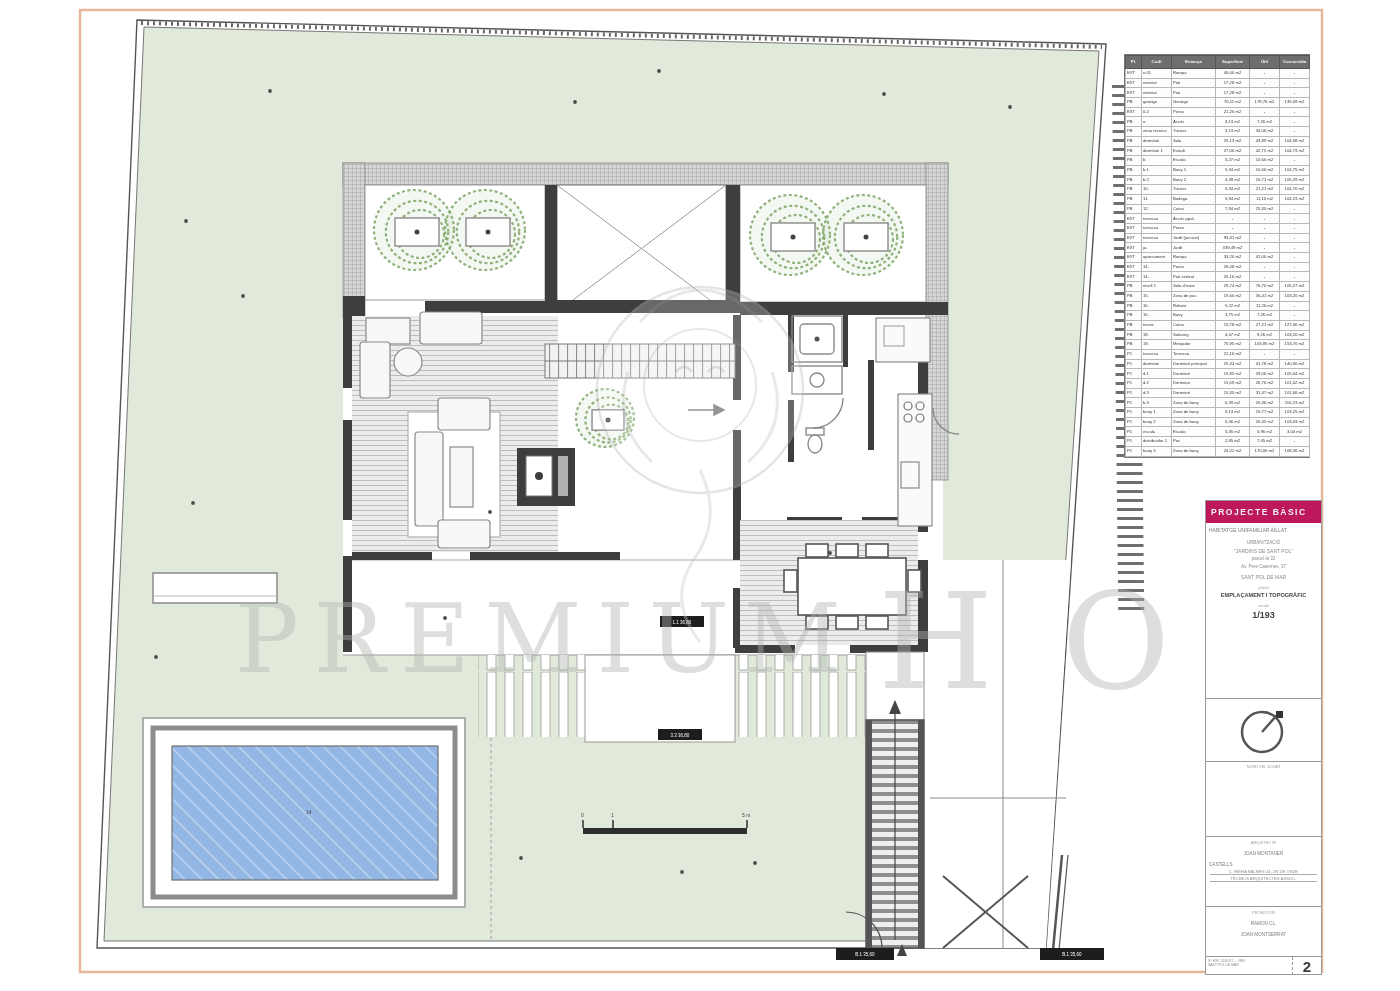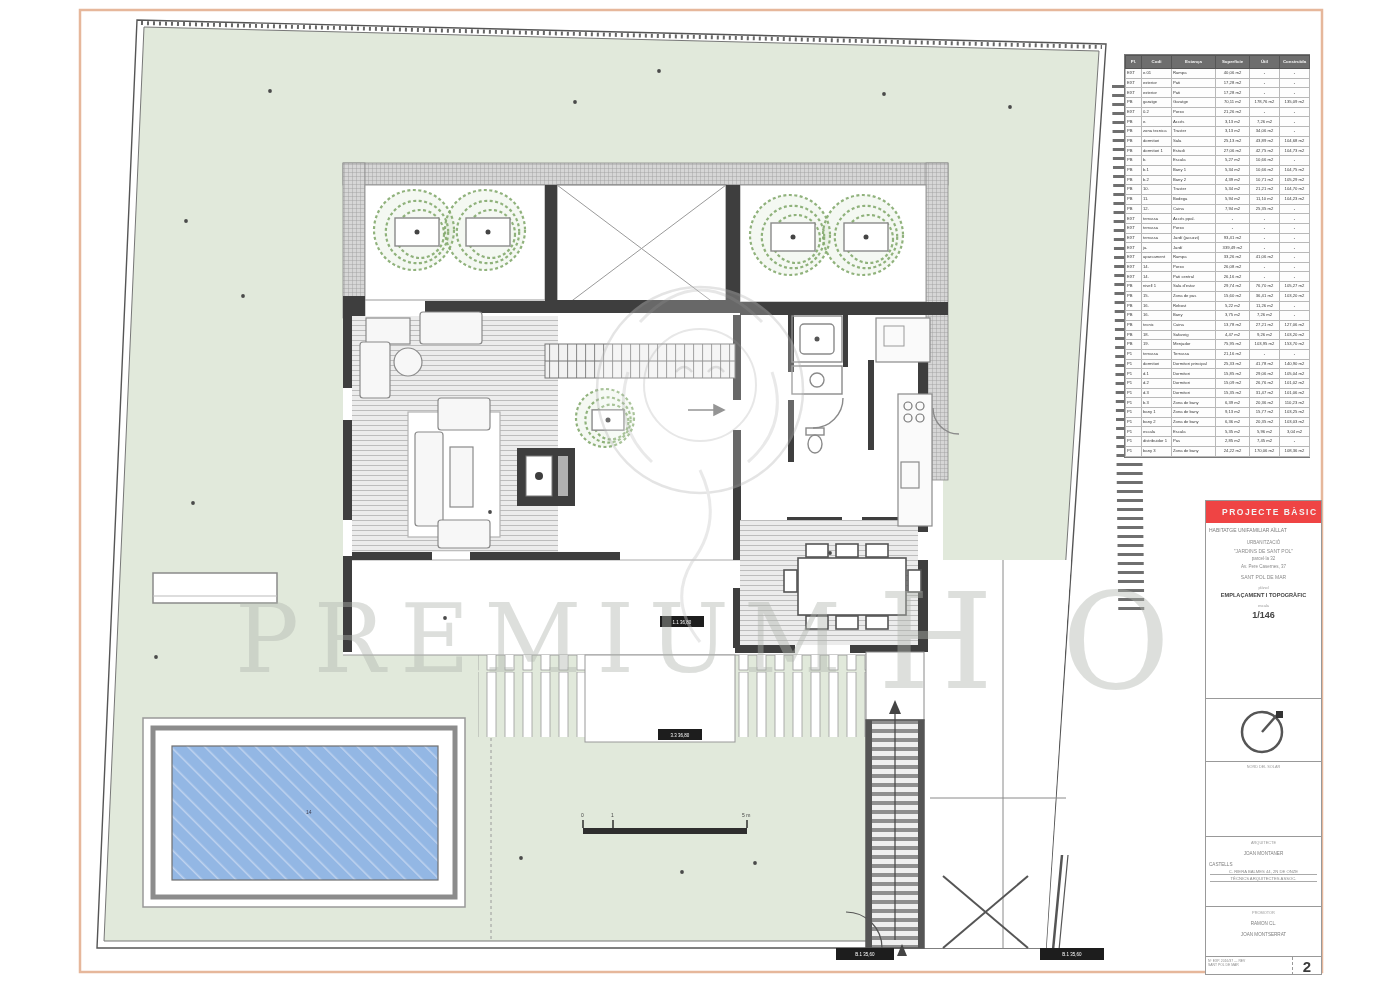--- a/index.html
+++ b/index.html
@@ -13,22 +13,22 @@
   .rooms-table table{border-collapse:collapse;table-layout:fixed;width:100%;}
   .rooms-table th{background:#6e6e6e;color:#f5f5f5;font-size:4.4px;font-weight:bold;
                   border:0.5px solid #555;padding:1px;height:10px;line-height:1;overflow:hidden;}
   .rooms-table td{font-size:4.2px;color:#3a3a3a;border:0.5px solid #b8b8b8;padding:0 1px;
                   height:8.7px;line-height:1;overflow:hidden;white-space:nowrap;}
   .rooms-table td:nth-child(n+4){text-align:center;}
 
   
   .title-block{position:absolute;left:1205px;top:500px;width:117px;height:475px;background:#fff;
                border:1px solid #999;color:#666;font-size:4.5px;box-sizing:border-box;}
-  .tb-header{height:22px;background:#ef4444;color:#f2f2f2;font-weight:bold;font-size:8.5px;
-             letter-spacing:1.5px;display:flex;align-items:center;padding-left:16px;overflow:hidden;}
+  .tb-header{height:22px;background:#be185d;color:#f2f2f2;font-weight:bold;font-size:8.5px;
+             letter-spacing:1.5px;display:flex;align-items:center;padding-left:5px;overflow:hidden;}
   .tb-info{height:176px;border-bottom:1px solid #999;padding:4px 3px 0 3px;box-sizing:border-box;
            text-align:center;overflow:hidden;}
   .tb-client{text-align:left;font-size:5px;color:#7a7a7a;margin-bottom:7px;}
   .tb-line{margin:2.5px 0;color:#8a8a8a;}
   .tb-quoted{font-size:5px;}
   .tb-city{font-size:5px;margin-top:5px;}
   .tb-plan-label{font-size:3.8px;color:#9a9a9a;margin-top:6px;}
   .tb-plan-title{font-size:5.6px;font-weight:bold;color:#444;margin-top:2px;}
   .tb-scale-label{font-size:3.8px;color:#9a9a9a;margin-top:6px;}
   .tb-scale{font-size:9px;font-weight:bold;color:#444;margin-top:2px;}
@@ -749,21 +749,21 @@
   <div class="tb-info">
     <div class="tb-client">HABITATGE UNIFAMILIAR AÏLLAT</div>
     <div class="tb-line">URBANITZACIÓ</div>
     <div class="tb-line tb-quoted">"JARDINS DE SANT POL"</div>
     <div class="tb-line">parcel·la 32</div>
     <div class="tb-line">Av. Pere Casernes, 37</div>
     <div class="tb-line tb-city">SANT POL DE MAR</div>
     <div class="tb-plan-label">plànol</div>
     <div class="tb-plan-title">EMPLAÇAMENT I TOPOGRÀFIC</div>
     <div class="tb-scale-label">escala</div>
-    <div class="tb-scale">1/146</div>
+    <div class="tb-scale">1/193</div>
   </div>
   <div class="tb-compass">
     <svg width="56" height="56" viewBox="0 0 56 56">
       <circle cx="26" cy="30" r="20" fill="none" stroke="#555" stroke-width="2.5"></circle>
       <line x1="26" y1="30" x2="41" y2="13" stroke="#555" stroke-width="2.5"></line>
       <rect x="40" y="9" width="7" height="7" fill="#333"></rect>
     </svg>
   </div>
   <div class="tb-caption-sec">
     <span>NORD DEL SOLAR</span>

